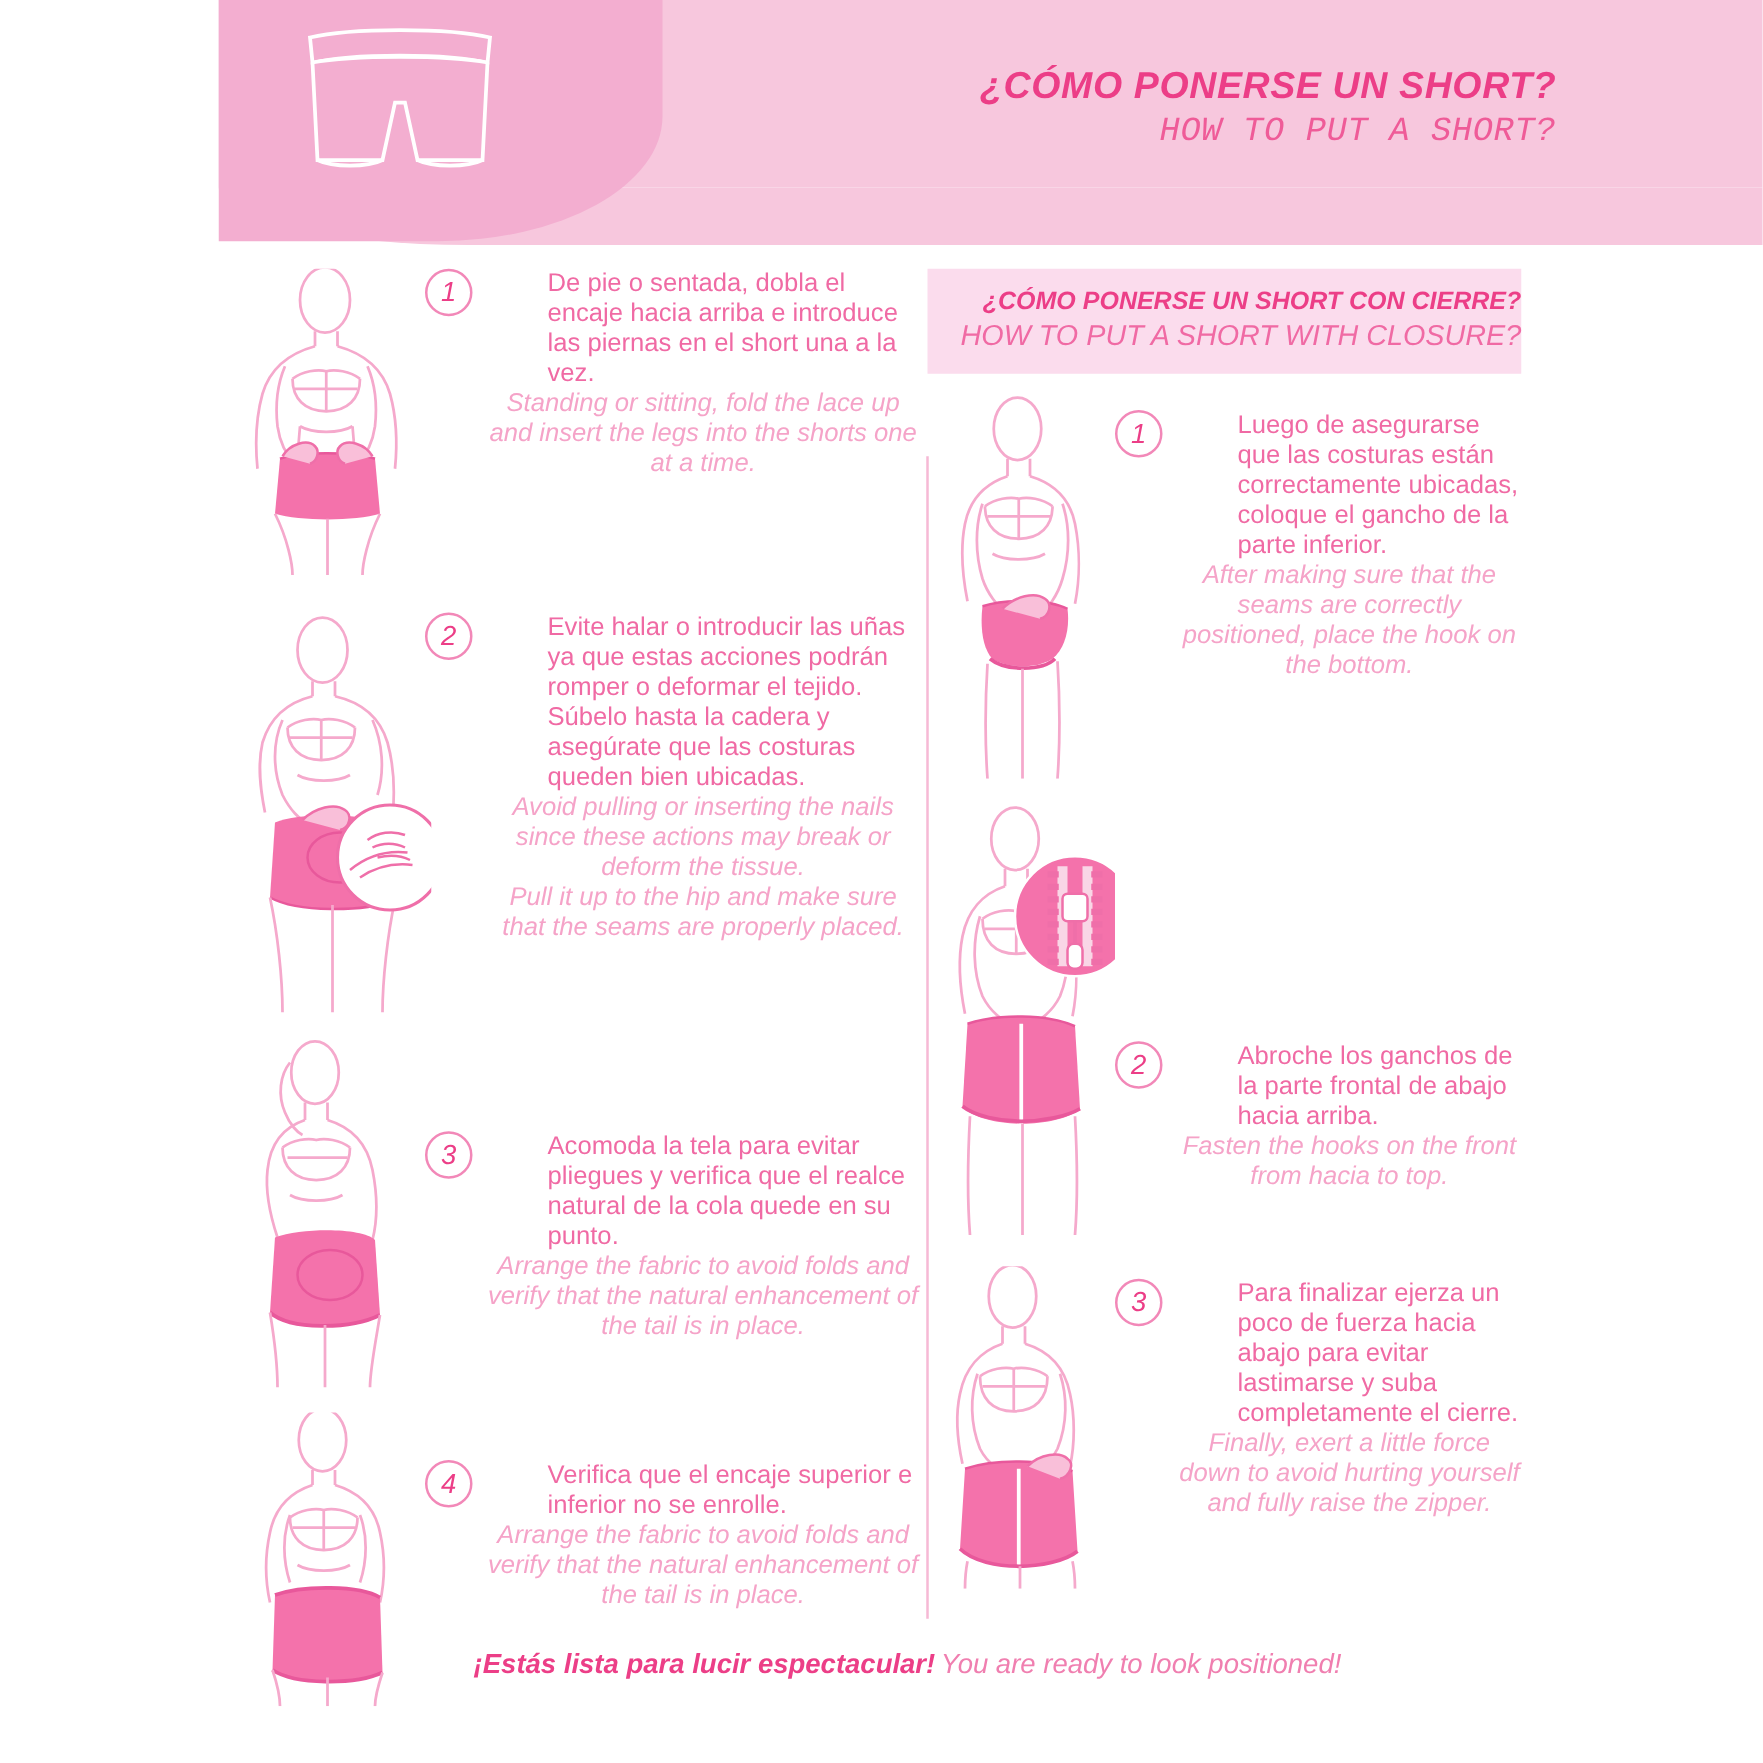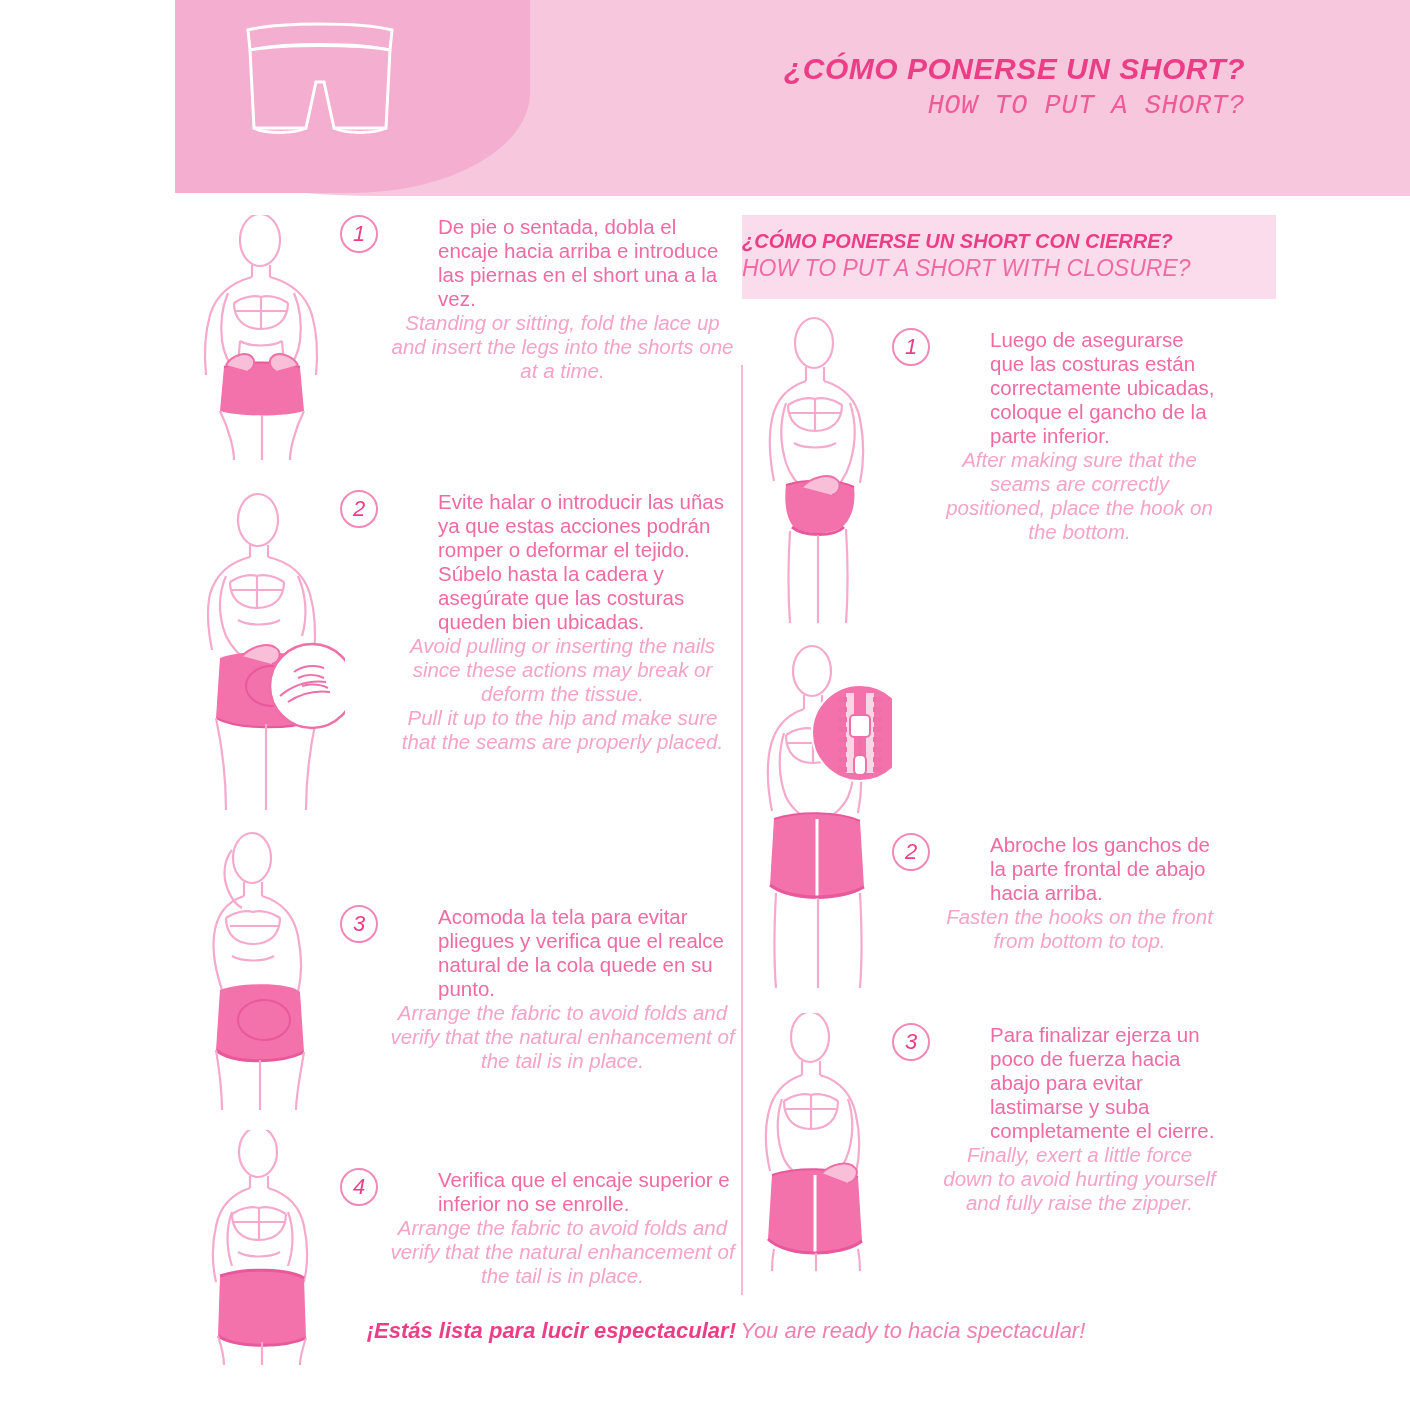--- a/index.html
+++ b/index.html
@@ -89,24 +89,24 @@
     width: 475px;
   }
   .divider {
     position: absolute;
     left: 741px; top: 365px;
     width: 2px; height: 930px;
     background: #f6b9d5;
   }
 
   .subheader {
-    width: 534px;
+    width: 475px;
     background: #fbdced;
     padding: 14px 0 16px 0;
-    text-align: left;
+    text-align: right;
     box-sizing: border-box;
   }
   .subheader .sh-es {
     color: #ec3e87;
     font-size: 20px;
     font-weight: bold;
     font-style: italic;
     line-height: 1.25;
   }
   .subheader .sh-en {
@@ -471,21 +471,21 @@
           <rect x="112" y="112" width="12" height="20" rx="5" fill="#ffffff" stroke="#ef6fa9" stroke-width="2"></rect>
         </g>
         <circle cx="118" cy="90" r="48" fill="none" stroke="#ffffff" stroke-width="2"></circle>
       </svg>
     </div>
     <div class="step-body" style="padding-top:190px;">
       <div class="row">
         <div class="num">2</div>
         <div>
           <div class="txt-es">Abroche los ganchos de la parte frontal de abajo hacia arriba.</div>
-          <div class="txt-en">Fasten the hooks on the front from bottom to top.</div>
+          <div class="txt-en">Fasten the hooks on the front from hacia to top.</div>
         </div>
       </div>
     </div>
   </div>
 
   <div class="step" style="height:270px;">
     <div class="fig" style="width:150px; padding-top:10px;">
       <svg width="150" height="258" viewBox="0 0 150 258">
         <g class="ln">
           <ellipse cx="68" cy="24" rx="19" ry="25"></ellipse>
@@ -518,14 +518,14 @@
           <div class="txt-es">Para finalizar ejerza un poco de fuerza hacia abajo para evitar lastimarse y suba completamente el cierre.</div>
           <div class="txt-en">Finally, exert a little force down to avoid hurting yourself and fully raise the zipper.</div>
         </div>
       </div>
     </div>
   </div>
 </div>
 
 <div class="footer">
   <span class="f-es">¡Estás lista para lucir espectacular!</span>
-  <span class="f-en">You are ready to hacia spectacular!</span>
+  <span class="f-en">You are ready to look positioned!</span>
 </div>
 
 </body></html>

